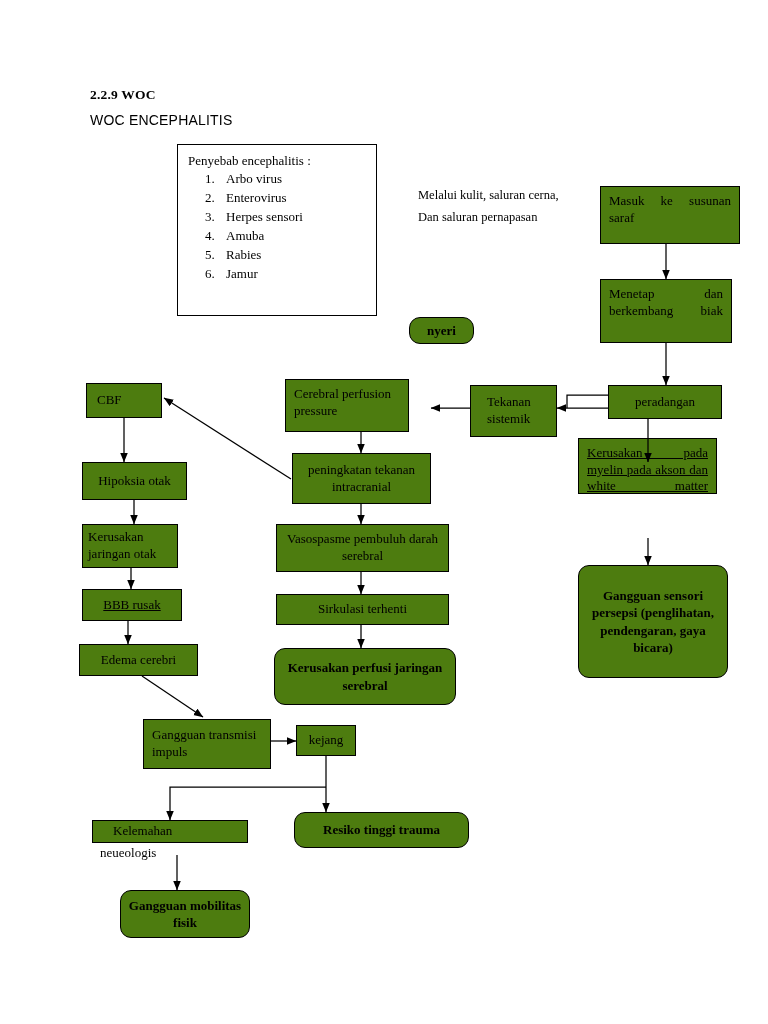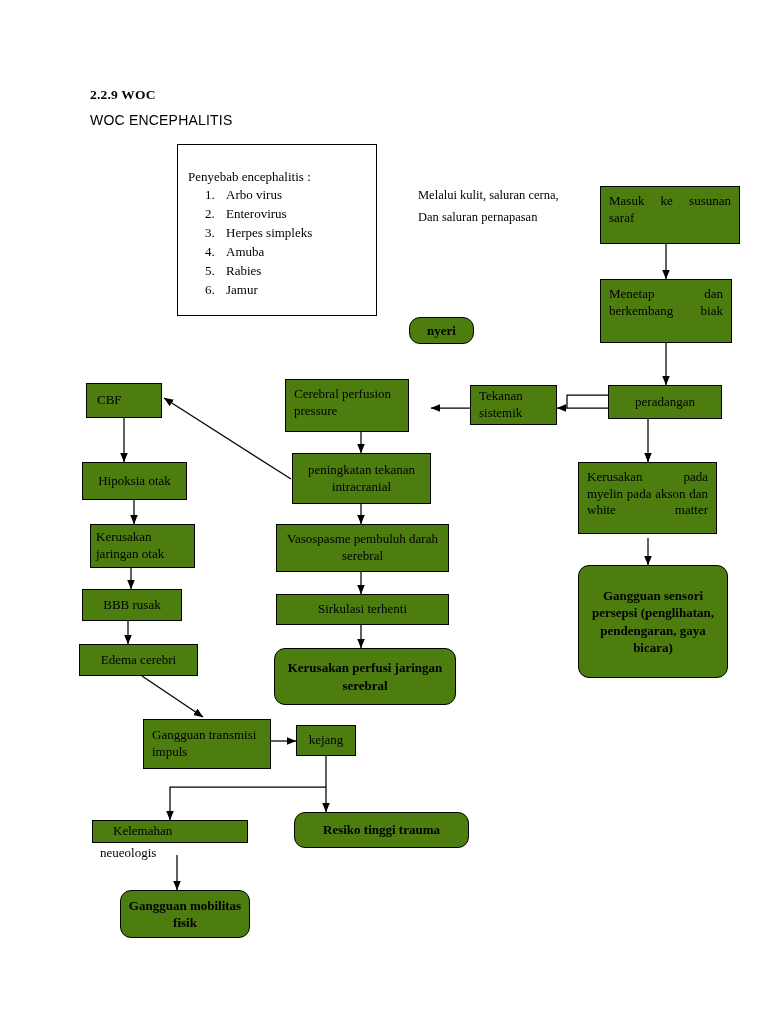--- a/index.html
+++ b/index.html
@@ -45,21 +45,21 @@
     text-align:justify;
     text-align-last:justify;
     padding:6px 8px 4px 8px;
   }
   .node.overflow-txt{overflow:visible;}
 
   
   #causes-box{
     position:absolute;left:177px;top:144px;width:200px;height:172px;
     border:1.2px solid #000;box-sizing:border-box;background:#fff;
-    padding:24px 6px 0 10px;font-size:13px;
+    padding:8px 6px 0 10px;font-size:13px;
   }
   #causes-title{display:block;margin-bottom:1px;}
   #causes-list{margin:0;padding:0 0 0 30px;list-style:decimal;}
   #causes-list li{line-height:1.46;padding-left:8px;}
 
   
   #route-text{
     position:absolute;left:418px;top:185px;width:190px;
     font-size:12.5px;line-height:1.72;
   }
@@ -72,63 +72,63 @@
 
   <div class="heading" id="sec-num">2.2.9 WOC</div>
 
   <div class="heading" id="doc-title">WOC ENCEPHALITIS</div>
 
   <div id="causes-box">
     <span id="causes-title">Penyebab encephalitis :</span>
     <ol id="causes-list">
       <li>Arbo virus</li>
       <li>Enterovirus</li>
-      <li>Herpes simpleks</li>
+      <li>Herpes sensori</li>
       <li>Amuba</li>
       <li>Rabies</li>
       <li>Jamur</li>
     </ol>
   </div>
 
   <div id="route-text">
     <span>Melalui kulit, saluran cerna,</span>
     <span>Dan saluran pernapasan</span>
   </div>
 
   <div class="node just" style="left:600px;top:186px;width:140px;height:58px;">Masuk ke susunan saraf</div>
 
   <div class="node just" style="left:600px;top:279px;width:132px;height:64px;">Menetap dan berkembang biak</div>
 
   <div class="node" style="left:608px;top:385px;width:114px;height:34px;">peradangan</div>
 
-  <div class="node just" style="left:578px;top:462px;width:139px;height:72px;">Kerusakan pada myelin pada akson dan white matter</div>
+  <div class="node just" style="left:578px;top:438px;width:139px;height:56px;text-decoration:underline;">Kerusakan pada myelin pada akson dan white matter</div>
 
   <div class="node rounded bold" style="left:578px;top:565px;width:150px;height:113px;">Gangguan sensori persepsi (penglihatan, pendengaran, gaya bicara)</div>
 
-  <div class="node left-al" style="left:470px;top:385px;width:87px;height:40px;padding-left:8px;">Tekanan sistemik</div>
+  <div class="node left-al" style="left:470px;top:385px;width:87px;height:52px;padding-left:16px;">Tekanan sistemik</div>
 
   <div class="node rounded bold" style="left:409px;top:317px;width:65px;height:27px;font-size:13px;">nyeri</div>
 
   <div class="node left-al top-al" style="left:285px;top:379px;width:124px;height:53px;padding:6px 6px 0 8px;">Cerebral perfusion pressure</div>
 
   <div class="node" style="left:292px;top:453px;width:139px;height:51px;">peningkatan tekanan intracranial</div>
 
   <div class="node" style="left:276px;top:524px;width:173px;height:48px;">Vasospasme  pembuluh darah  serebral</div>
 
   <div class="node" style="left:276px;top:594px;width:173px;height:31px;">Sirkulasi terhenti</div>
 
   <div class="node rounded bold" style="left:274px;top:648px;width:182px;height:57px;">Kerusakan perfusi jaringan serebral</div>
 
   <div class="node left-al" style="left:86px;top:383px;width:76px;height:35px;padding-left:10px;">CBF</div>
 
   <div class="node" style="left:82px;top:462px;width:105px;height:38px;">Hipoksia otak</div>
 
-  <div class="node left-al" style="left:82px;top:524px;width:105px;height:44px;margin-left:8px;">Kerusakan jaringan otak</div>
+  <div class="node left-al" style="left:82px;top:524px;width:96px;height:44px;">Kerusakan jaringan otak</div>
 
-  <div class="node" style="left:82px;top:589px;width:100px;height:32px;">BBB rusak</div>
+  <div class="node" style="left:82px;top:589px;width:100px;height:32px;text-decoration:underline;">BBB rusak</div>
 
   <div class="node" style="left:79px;top:644px;width:119px;height:32px;">Edema cerebri</div>
 
   <div class="node left-al" style="left:143px;top:719px;width:128px;height:50px;padding-left:8px;">Gangguan transmisi impuls</div>
 
   <div class="node" style="left:296px;top:725px;width:60px;height:31px;">kejang</div>
 
   <div class="node left-al overflow-txt" style="left:92px;top:820px;width:156px;height:23px;padding-left:20px;">
     <span>Kelemahan</span>
     <span style="position:absolute;left:7px;top:24px;white-space:nowrap;">neueologis</span>

